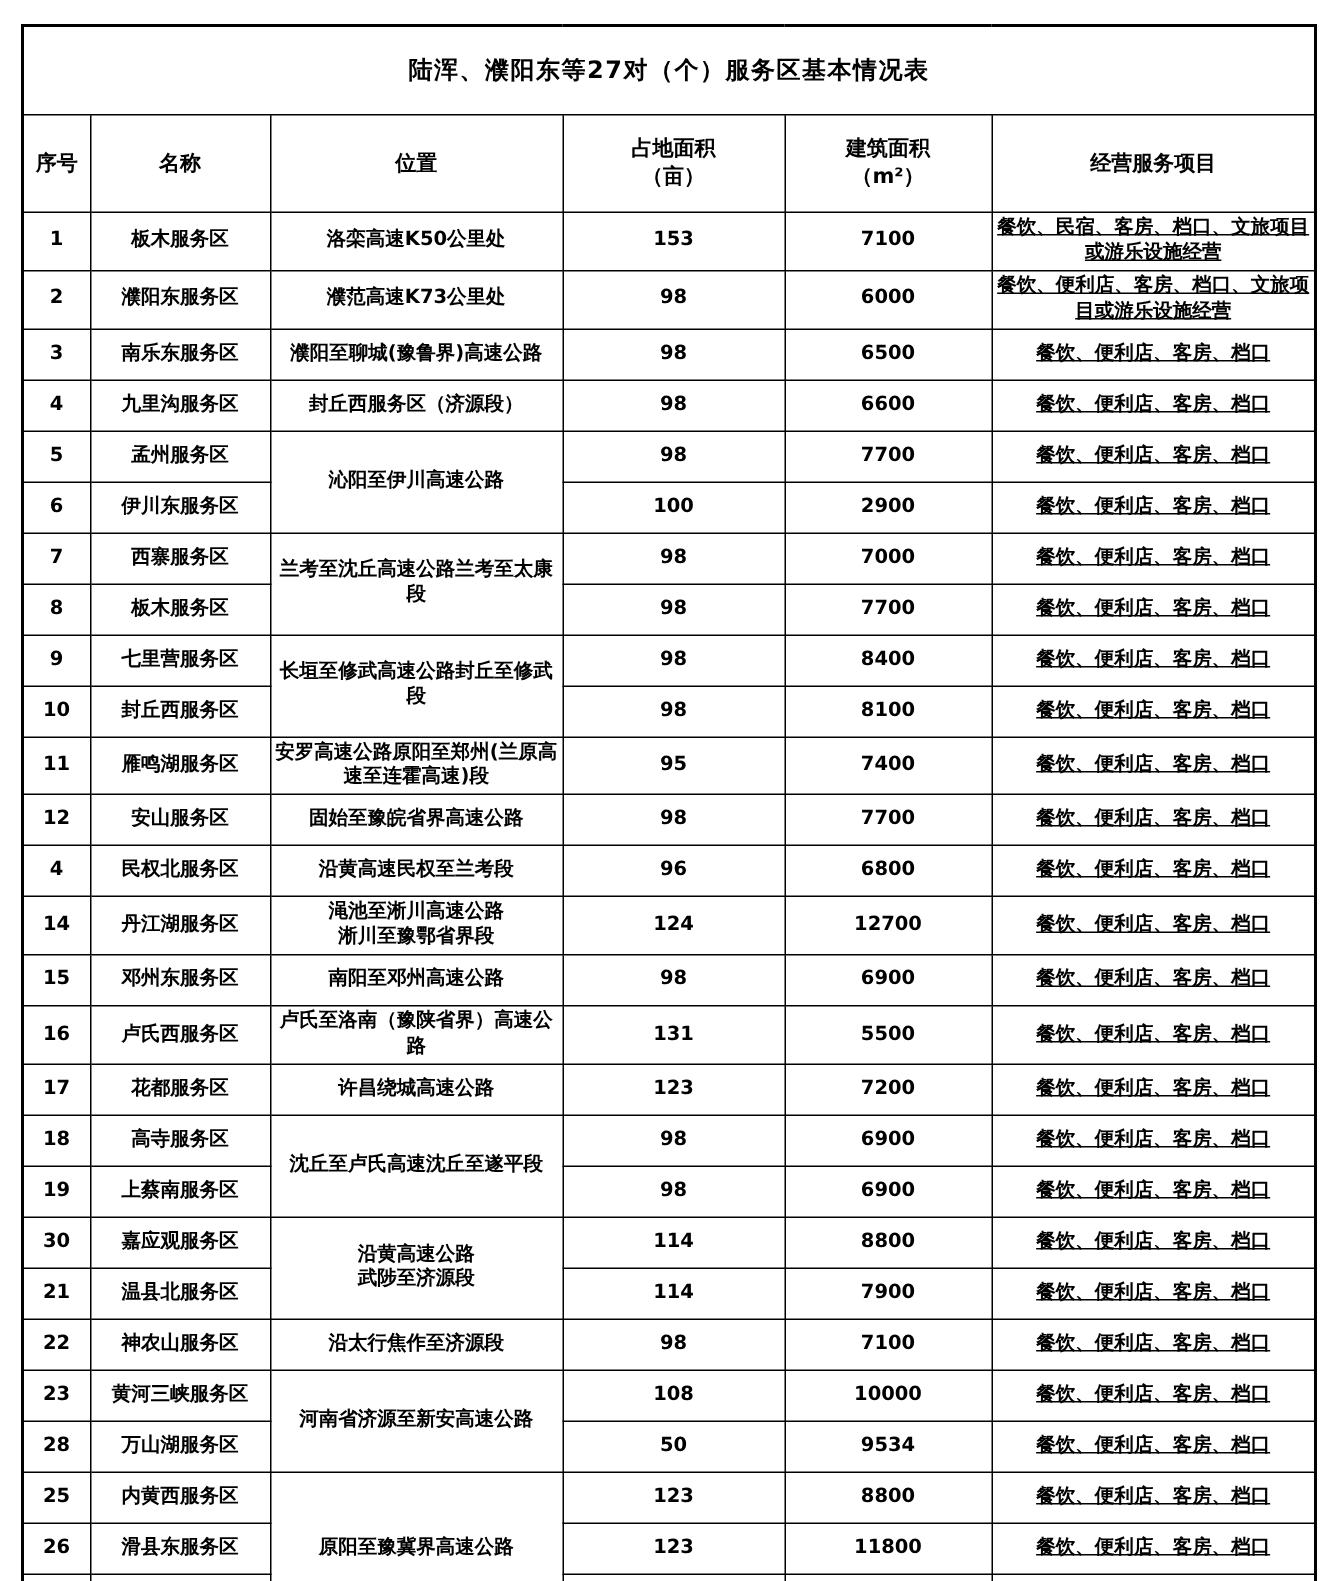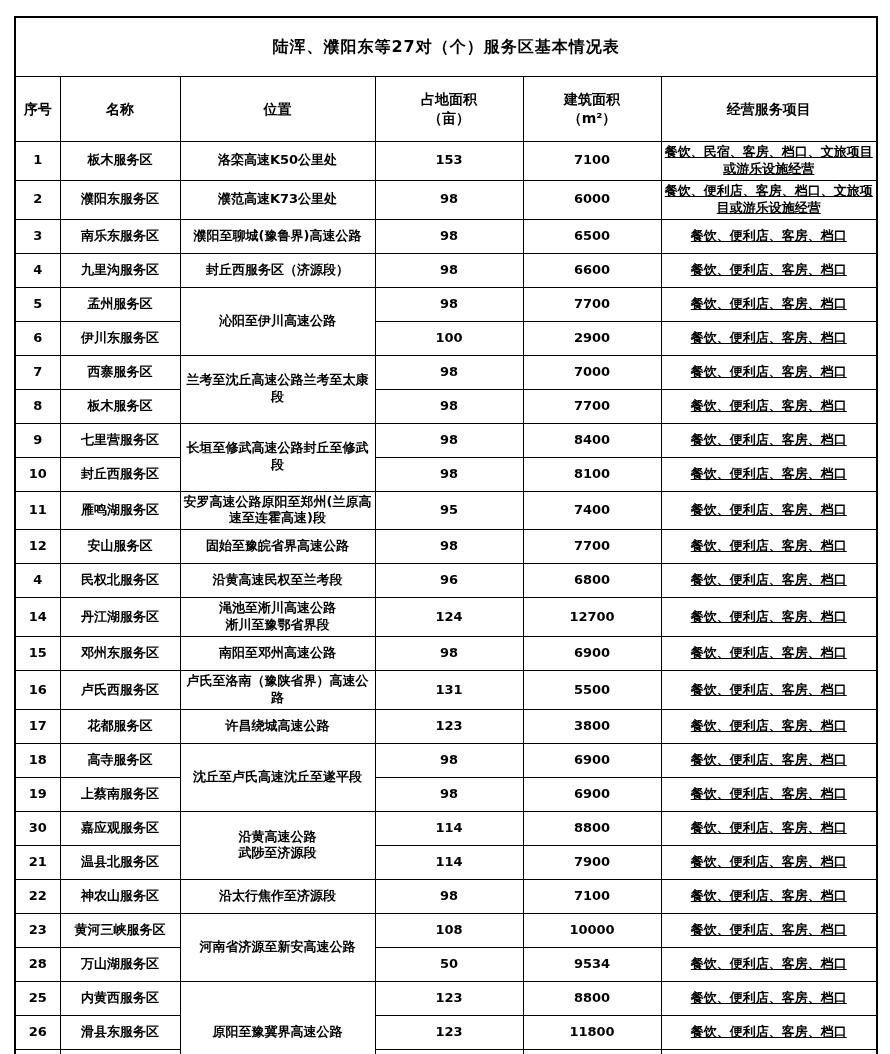--- a/index.html
+++ b/index.html
@@ -204,21 +204,21 @@
           <td class="cell-location">卢氏至洛南（豫陕省界）高速公路</td>
           <td class="cell-land-area">131</td>
           <td class="cell-building-area">5500</td>
           <td class="cell-services">餐饮、便利店、客房、档口</td>
         </tr>
         <tr>
           <td class="cell-no">17</td>
           <td class="cell-name">花都服务区</td>
           <td class="cell-location">许昌绕城高速公路</td>
           <td class="cell-land-area">123</td>
-          <td class="cell-building-area">3800</td>
+          <td class="cell-building-area">7200</td>
           <td class="cell-services">餐饮、便利店、客房、档口</td>
         </tr>
         <tr>
           <td class="cell-no">18</td>
           <td class="cell-name">高寺服务区</td>
           <td class="cell-location" rowspan="2">沈丘至卢氏高速沈丘至遂平段</td>
           <td class="cell-land-area">98</td>
           <td class="cell-building-area">6900</td>
           <td class="cell-services">餐饮、便利店、客房、档口</td>
         </tr>

